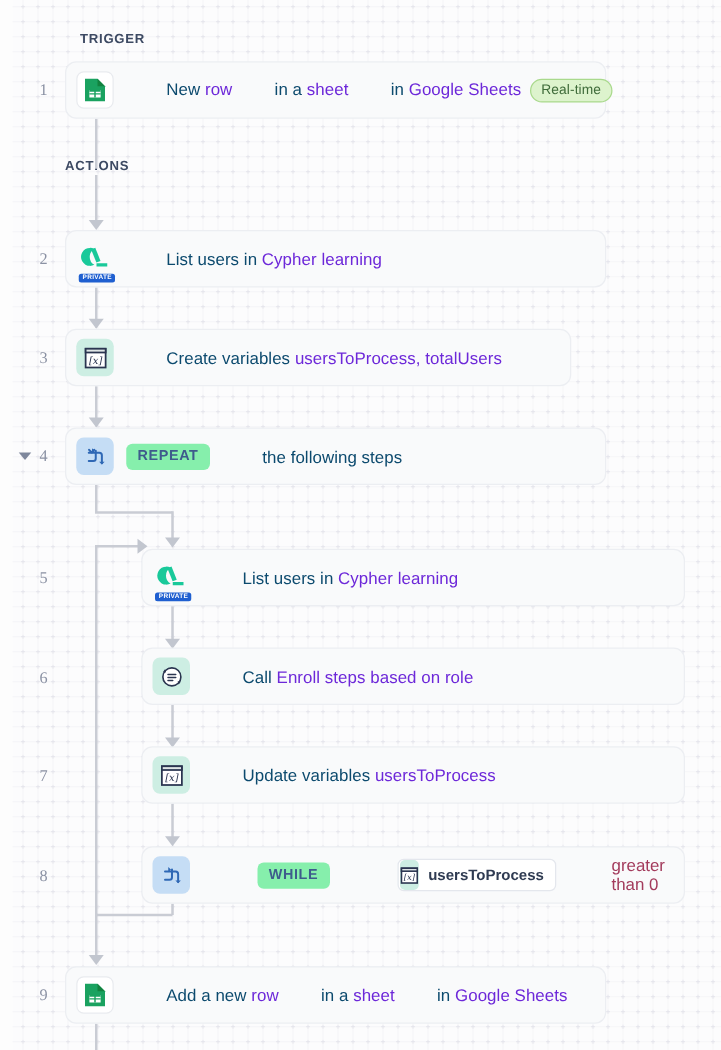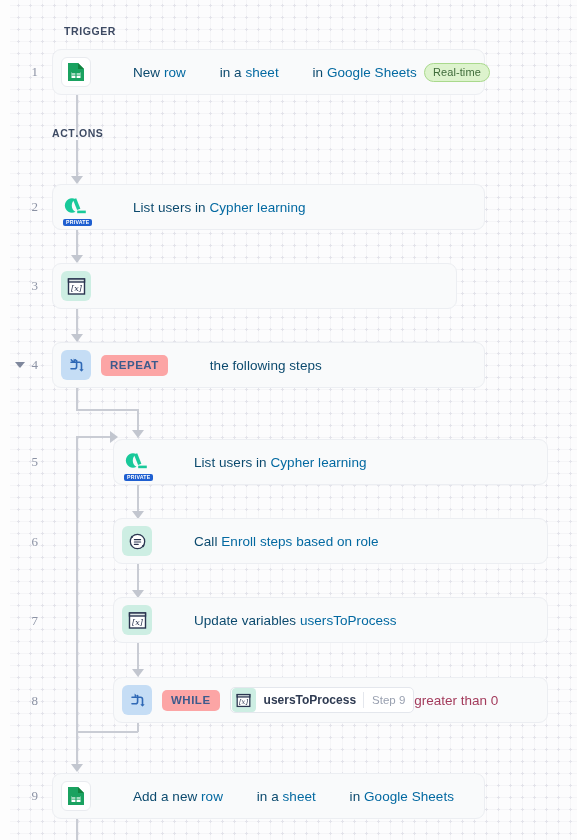--- a/index.html
+++ b/index.html
@@ -109,42 +109,42 @@
   .icon-blue { background: #c5ddf5; }
   .icon-plain { background: transparent; }
 
   .card-text {
     font-size: 13.5px;
     color: #2f3b52;
     margin-left: 12px;
     white-space: nowrap;
     letter-spacing: .05px;
   }
-  .param { color: #0369a1; }
+  .param { color: #6d28d9; }
   .static { color: #0c4a6e; margin-left: 30px; }
 
   
   .badge-realtime {
     display: inline-block;
     margin-left: 7px;
     padding: 2px 8px 3px;
     font-size: 11px;
     color: #3f6b3a;
     background: #ddf3cd;
     border: 1px solid #a9d98c;
     border-radius: 10px;
     vertical-align: 1px;
     letter-spacing: .1px;
   }
 
   
   .kw-chip {
     margin-left: 10px;
     padding: 4px 9px 5px;
-    background: #fca5a5;
+    background: #86efac;
     border-radius: 5px;
     font-size: 11.5px;
     font-weight: bold;
     letter-spacing: .5px;
     color: #3e5b8c;
   }
 
   
   .var-pill {
     margin-left: 10px;
@@ -305,20 +305,23 @@
 </div>
 
 <div class="card" style="left:52px; top:263px; width:405px;">
   <div class="icon-box icon-mint">
     <svg width="19" height="19" viewBox="0 0 19 19">
       <rect x="1.5" y="2" width="16" height="15" fill="#ffffff" stroke="#2a3550" stroke-width="1.4"></rect>
       <rect x="1.5" y="2" width="16" height="3" fill="#dfe6e6" stroke="#2a3550" stroke-width="1.4"></rect>
       <text x="9.5" y="14.2" font-size="8" font-family="DejaVu Serif, serif" font-style="italic" text-anchor="middle" fill="#2a3550">[x]</text>
     </svg>
   </div>
+  <div class="card-text">
+    <span class="static">Create variables </span><span class="param">usersToProcess, totalUsers</span>
+  </div>
 </div>
 
 <div class="card" style="left:52px; top:342px; width:433px;">
   <div class="icon-box icon-blue">
     <svg width="19" height="19" viewBox="0 0 19 19">
       <path d="M4 6.2h8.5a2 2 0 0 1 2 2v6.3" fill="none" stroke="#2f68b5" stroke-width="1.6" stroke-linecap="round"></path>
       <path d="M4 12.8h3.6a2 2 0 0 0 2-2V4.6" fill="none" stroke="#2f68b5" stroke-width="1.6" stroke-linecap="round"></path>
       <path d="M9.6 6.4 7.4 4.3l2.2-2.1" fill="none" stroke="#2f68b5" stroke-width="1.5" stroke-linecap="round" stroke-linejoin="round" transform="translate(-2.2,0.6) rotate(-90 8.5 4.3)"></path>
       <path d="M12.3 13.3l2.2 2.3 2.2-2.3z" fill="#2f68b5"></path>
       <path d="M6.6 2.6l2.3 2.1-2.3 2.1z" fill="#2f68b5"></path>
@@ -366,21 +369,21 @@
       <rect x="1.5" y="2" width="16" height="15" fill="#ffffff" stroke="#2a3550" stroke-width="1.4"></rect>
       <rect x="1.5" y="2" width="16" height="3" fill="#dfe6e6" stroke="#2a3550" stroke-width="1.4"></rect>
       <text x="9.5" y="14.2" font-size="8" font-family="DejaVu Serif, serif" font-style="italic" text-anchor="middle" fill="#2a3550">[x]</text>
     </svg>
   </div>
   <div class="card-text">
     <span class="static">Update variables </span><span class="param">usersToProcess</span>
   </div>
 </div>
 
-<div class="card nested" style="left:113px; top:677px; width:435px;">
+<div class="card nested" style="left:113px; top:677px; width:435px;gap:44px;">
   <div class="icon-box icon-blue">
     <svg width="19" height="19" viewBox="0 0 19 19">
       <path d="M4 6.2h8.5a2 2 0 0 1 2 2v6.3" fill="none" stroke="#2f68b5" stroke-width="1.6" stroke-linecap="round"></path>
       <path d="M4 12.8h3.6a2 2 0 0 0 2-2V4.6" fill="none" stroke="#2f68b5" stroke-width="1.6" stroke-linecap="round"></path>
       <path d="M12.3 13.3l2.2 2.3 2.2-2.3z" fill="#2f68b5"></path>
       <path d="M6.6 2.6l2.3 2.1-2.3 2.1z" fill="#2f68b5"></path>
     </svg>
   </div>
   <div class="kw-chip">WHILE</div>
   <div class="var-pill">

